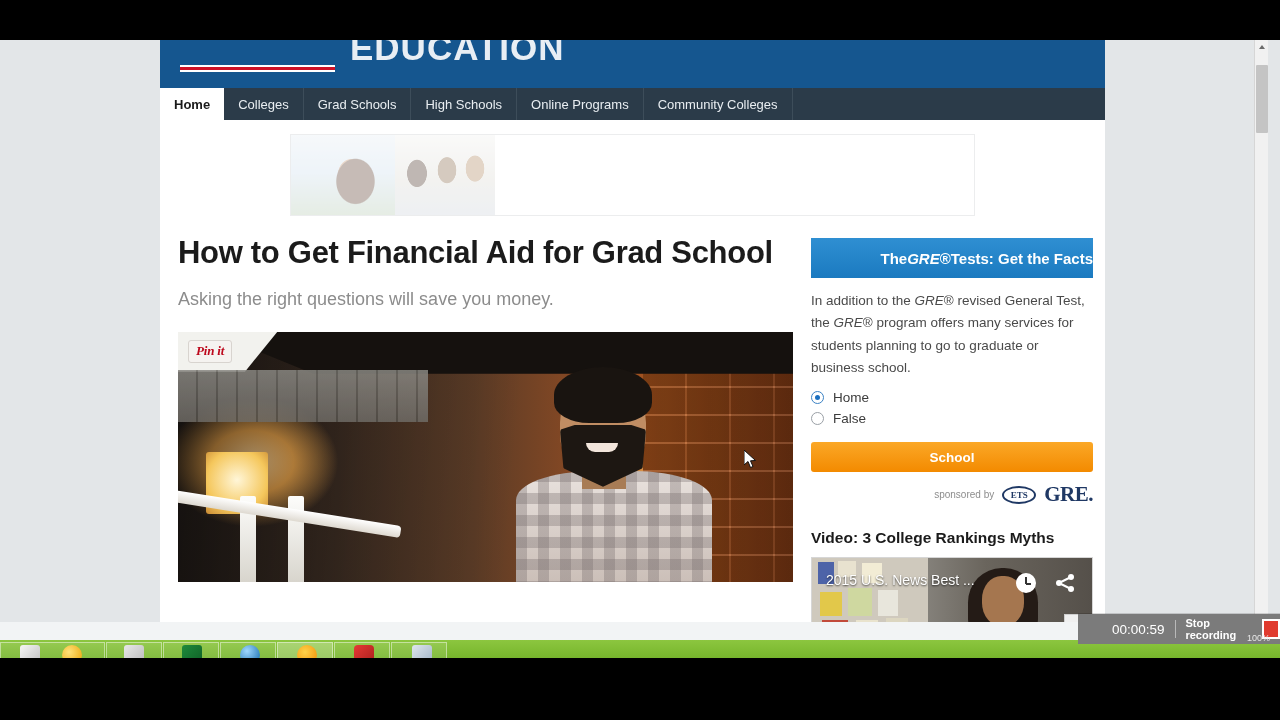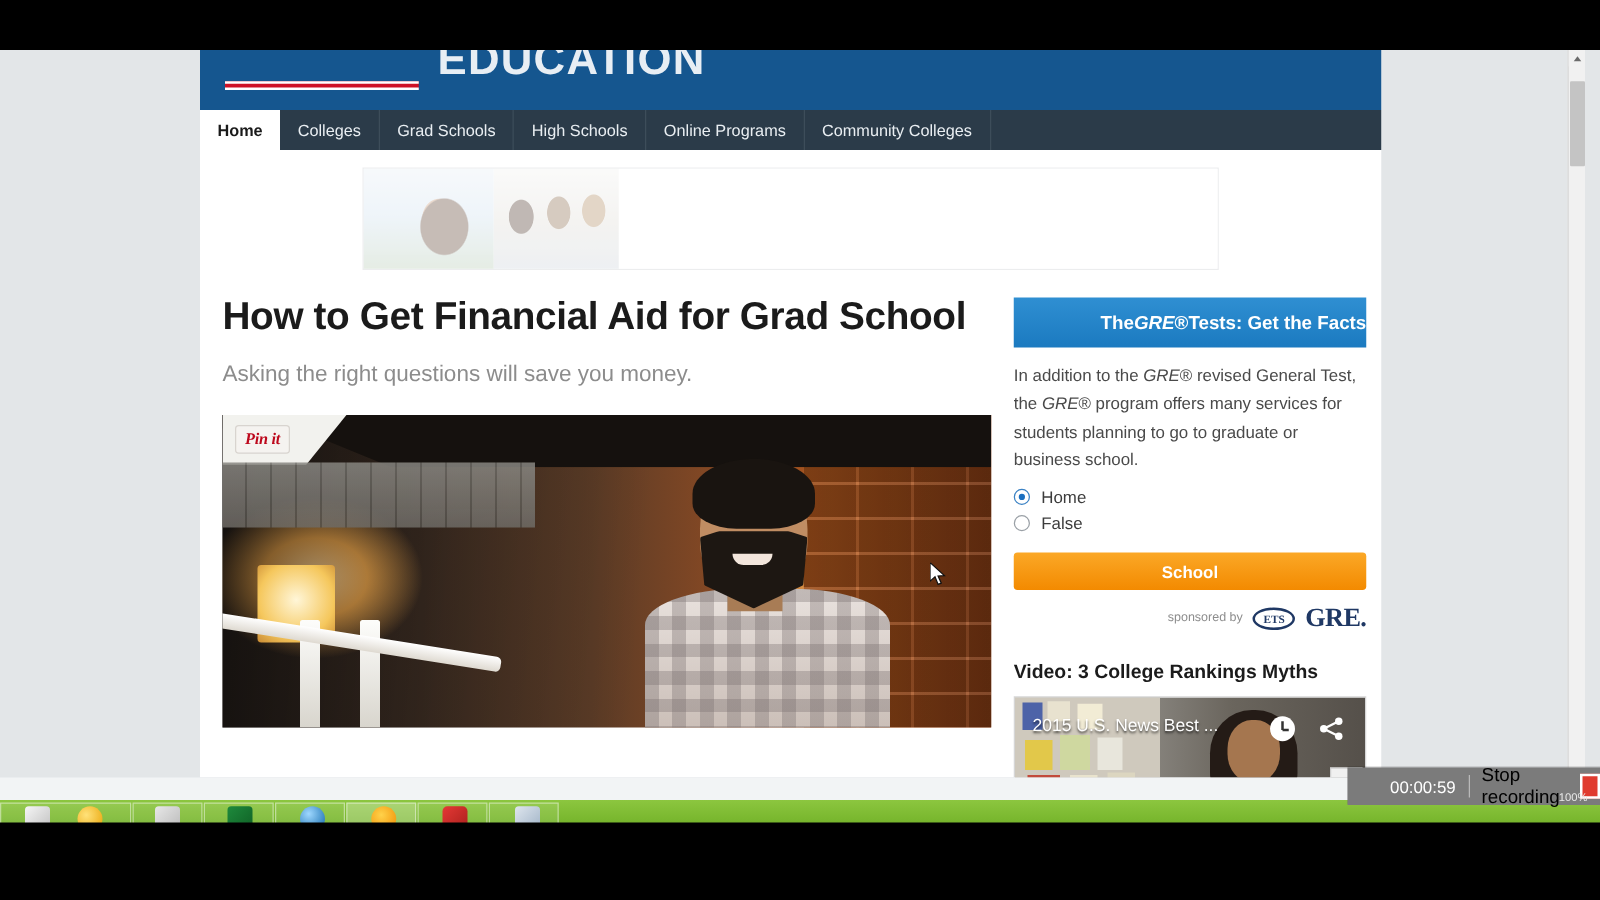--- a/index.html
+++ b/index.html
@@ -142,21 +142,21 @@
 
   
   .taskbar { position: absolute; left: 0; top: 640px; width: 1280px; height: 30px; background: linear-gradient(180deg,#8cc63f 0%, #7ab82f 50%, #6aa825 100%); z-index: 50; }
   .tb-item { position: absolute; top: 2px; height: 26px; border: 1px solid rgba(255,255,255,.45); background: rgba(255,255,255,.10); }
   .tb-ico { position: absolute; top: 5px; width: 20px; height: 20px; border-radius: 3px; }
 
   
   .recbar { position: absolute; left: 1078px; top: 614px; width: 202px; height: 30px; background: #7b7b7b; display: flex; align-items: center; z-index: 55; box-shadow: 0 -1px 0 rgba(0,0,0,.15); padding-left: 24px; }
   .rec-time { padding: 0 10px; font-size: 13.5px; color: #fff; font-family: "Liberation Sans", sans-serif; }
   .rec-sep { width: 1px; height: 18px; background: #b9b9b9; }
-  .rec-label { padding: 0 8px 0 10px; font-size: 15px; color: #000000; }
+  .rec-label { padding: 0 8px 0 10px; font-size: 11px; color: #ffffff; font-weight: bold; }
   .rec-stop { width: 20px; height: 20px; background: #e03b2f; border: 2px solid #fff; }
   .rec-zoom { position:absolute; right: 10px; bottom: 1px; font-size: 9px; color: #e8e8e8; }
   .status-strip { position: absolute; left:0; top: 622px; width: 1280px; height: 18px; background: #f2f4f5; z-index: 45; }
 </style>
 </head>
 <body>
 
 <div id="screen">
 
   <div class="letterbox-top"></div>

